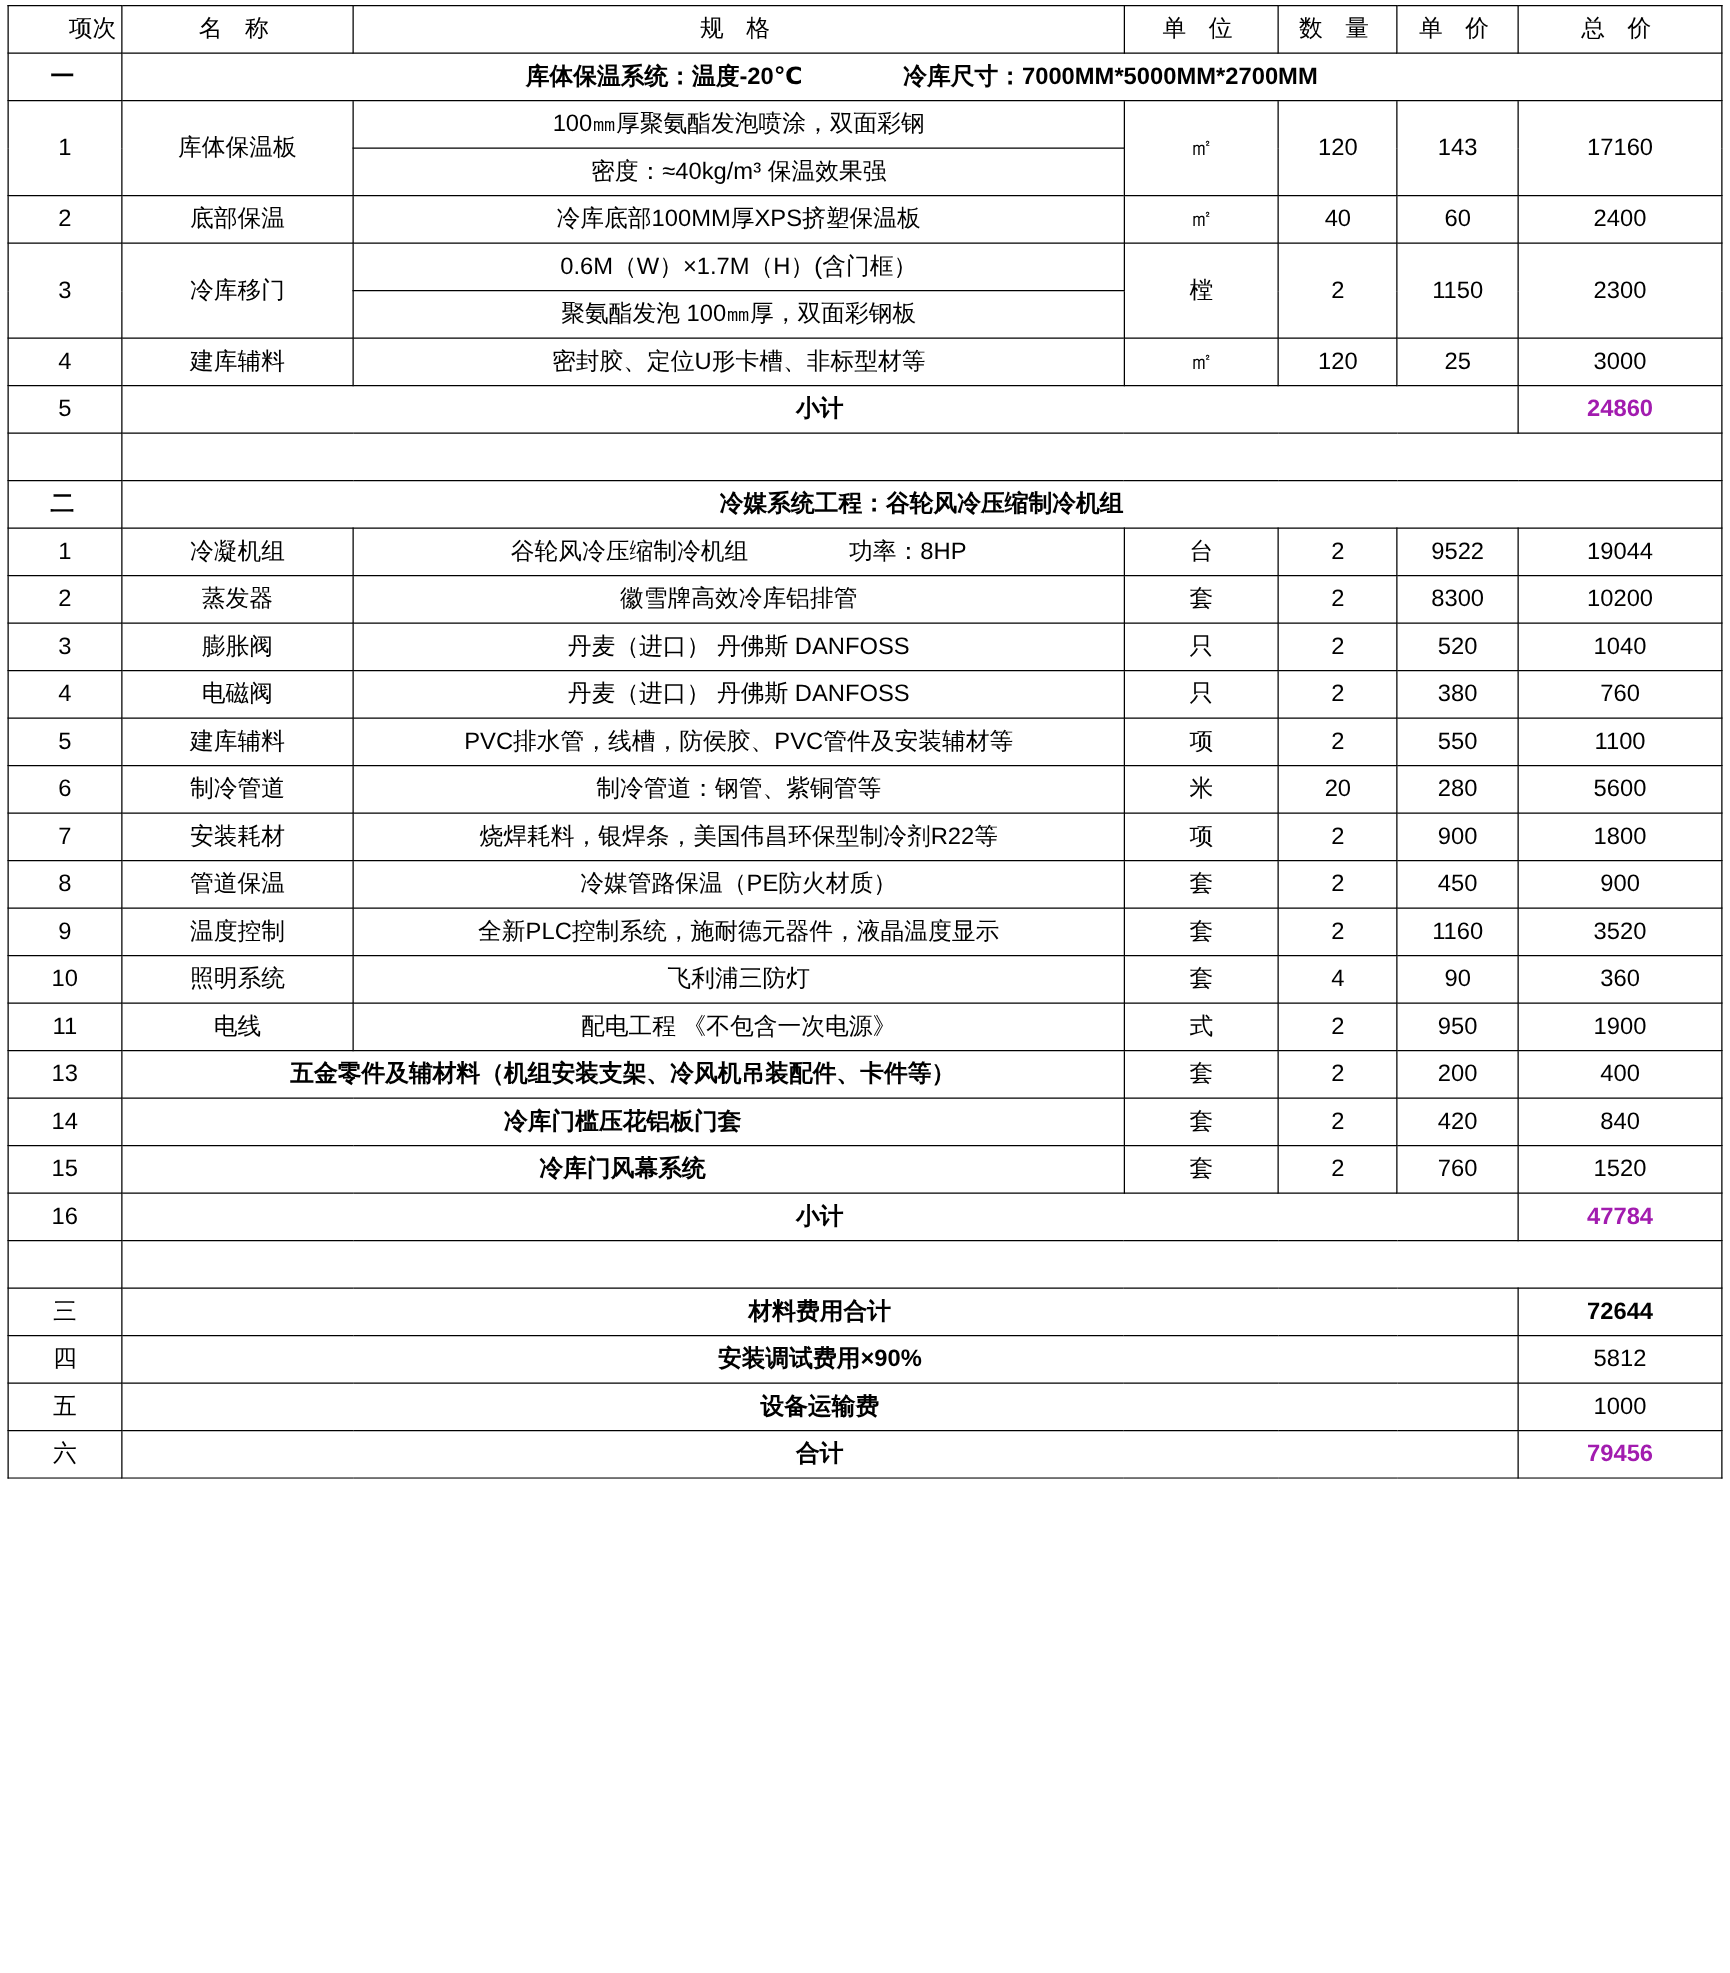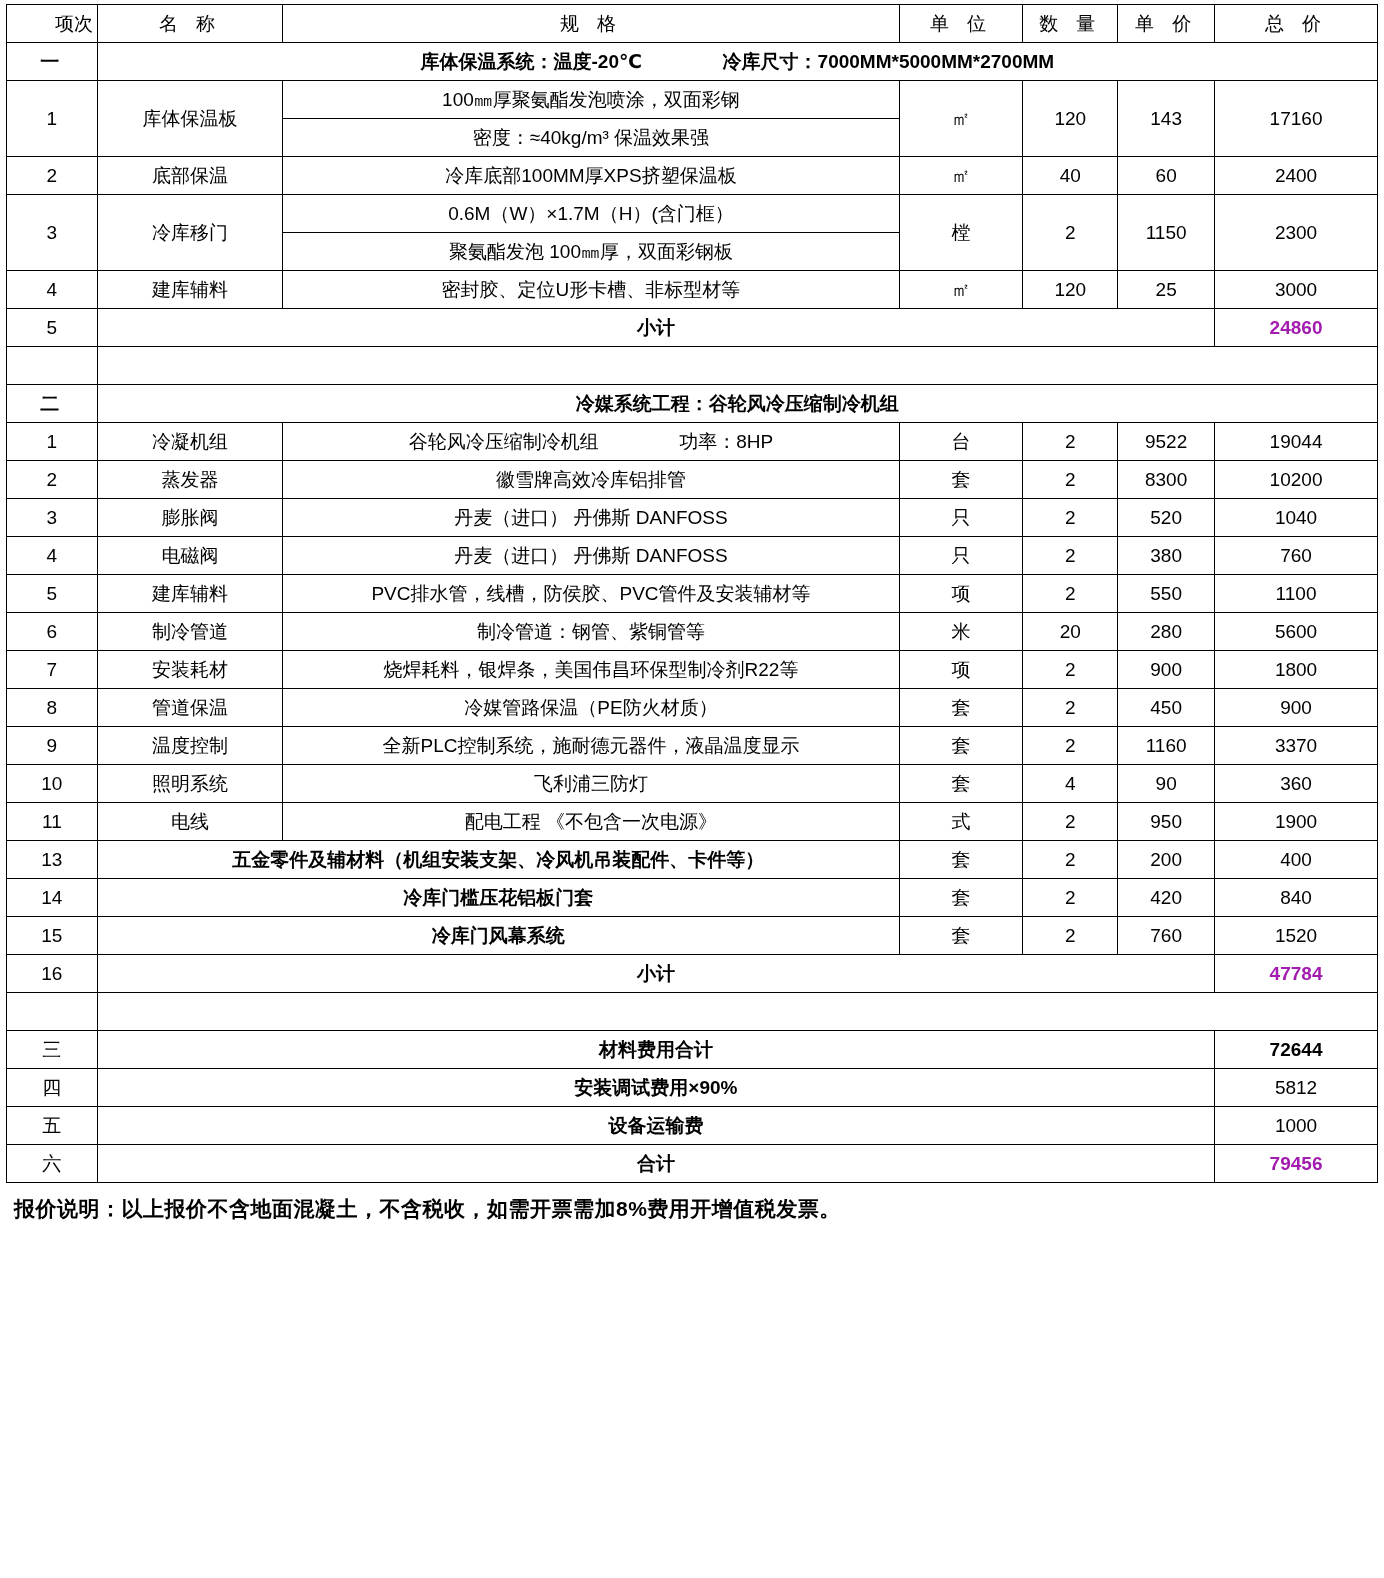--- a/index.html
+++ b/index.html
@@ -253,21 +253,21 @@
         <td>450</td>
         <td>900</td>
       </tr>
       <tr>
         <td>9</td>
         <td>温度控制</td>
         <td class="spec-l">全新PLC控制系统，施耐德元器件，液晶温度显示</td>
         <td>套</td>
         <td>2</td>
         <td>1160</td>
-        <td>3370</td>
+        <td>3520</td>
       </tr>
       <tr>
         <td>10</td>
         <td>照明系统</td>
         <td class="spec-l">飞利浦三防灯</td>
         <td>套</td>
         <td>4</td>
         <td>90</td>
         <td>360</td>
       </tr>
@@ -334,15 +334,14 @@
       </tr>
       <tr>
         <td>六</td>
         <td class="left bold" colspan="5">合计</td>
         <td class="magenta">79456</td>
       </tr>
 
     </tbody>
   </table>
 
-  <div class="note">报价说明：以上报价不含地面混凝土，不含税收，如需开票需加8%费用开增值税发票。</div>
 
 </div>
 
 </body></html>

